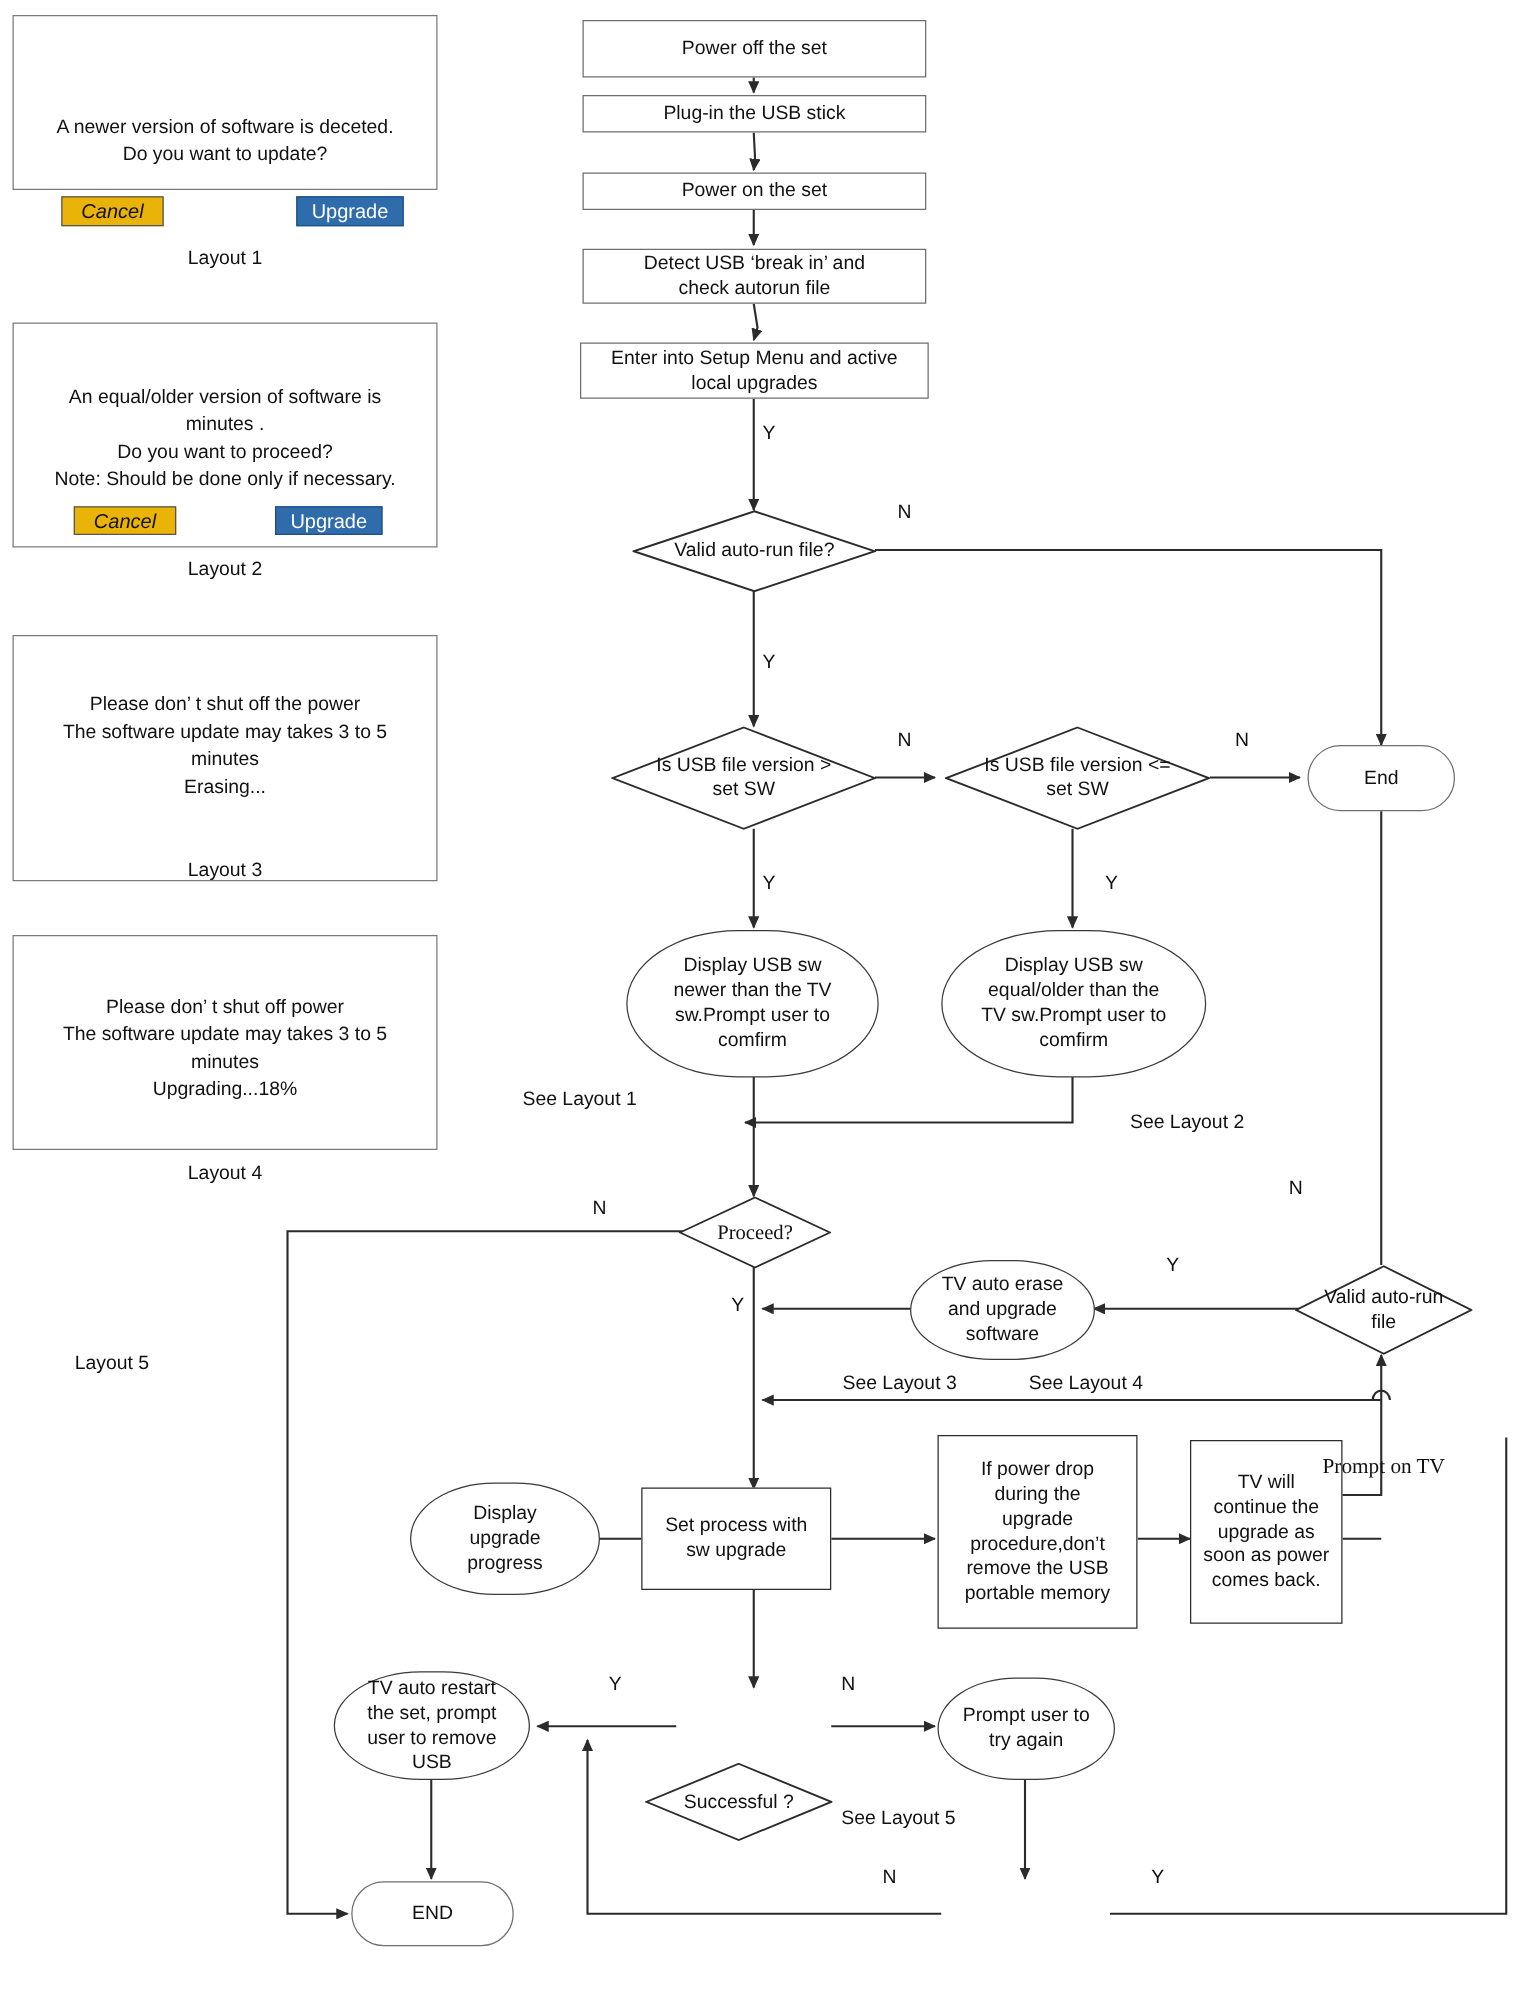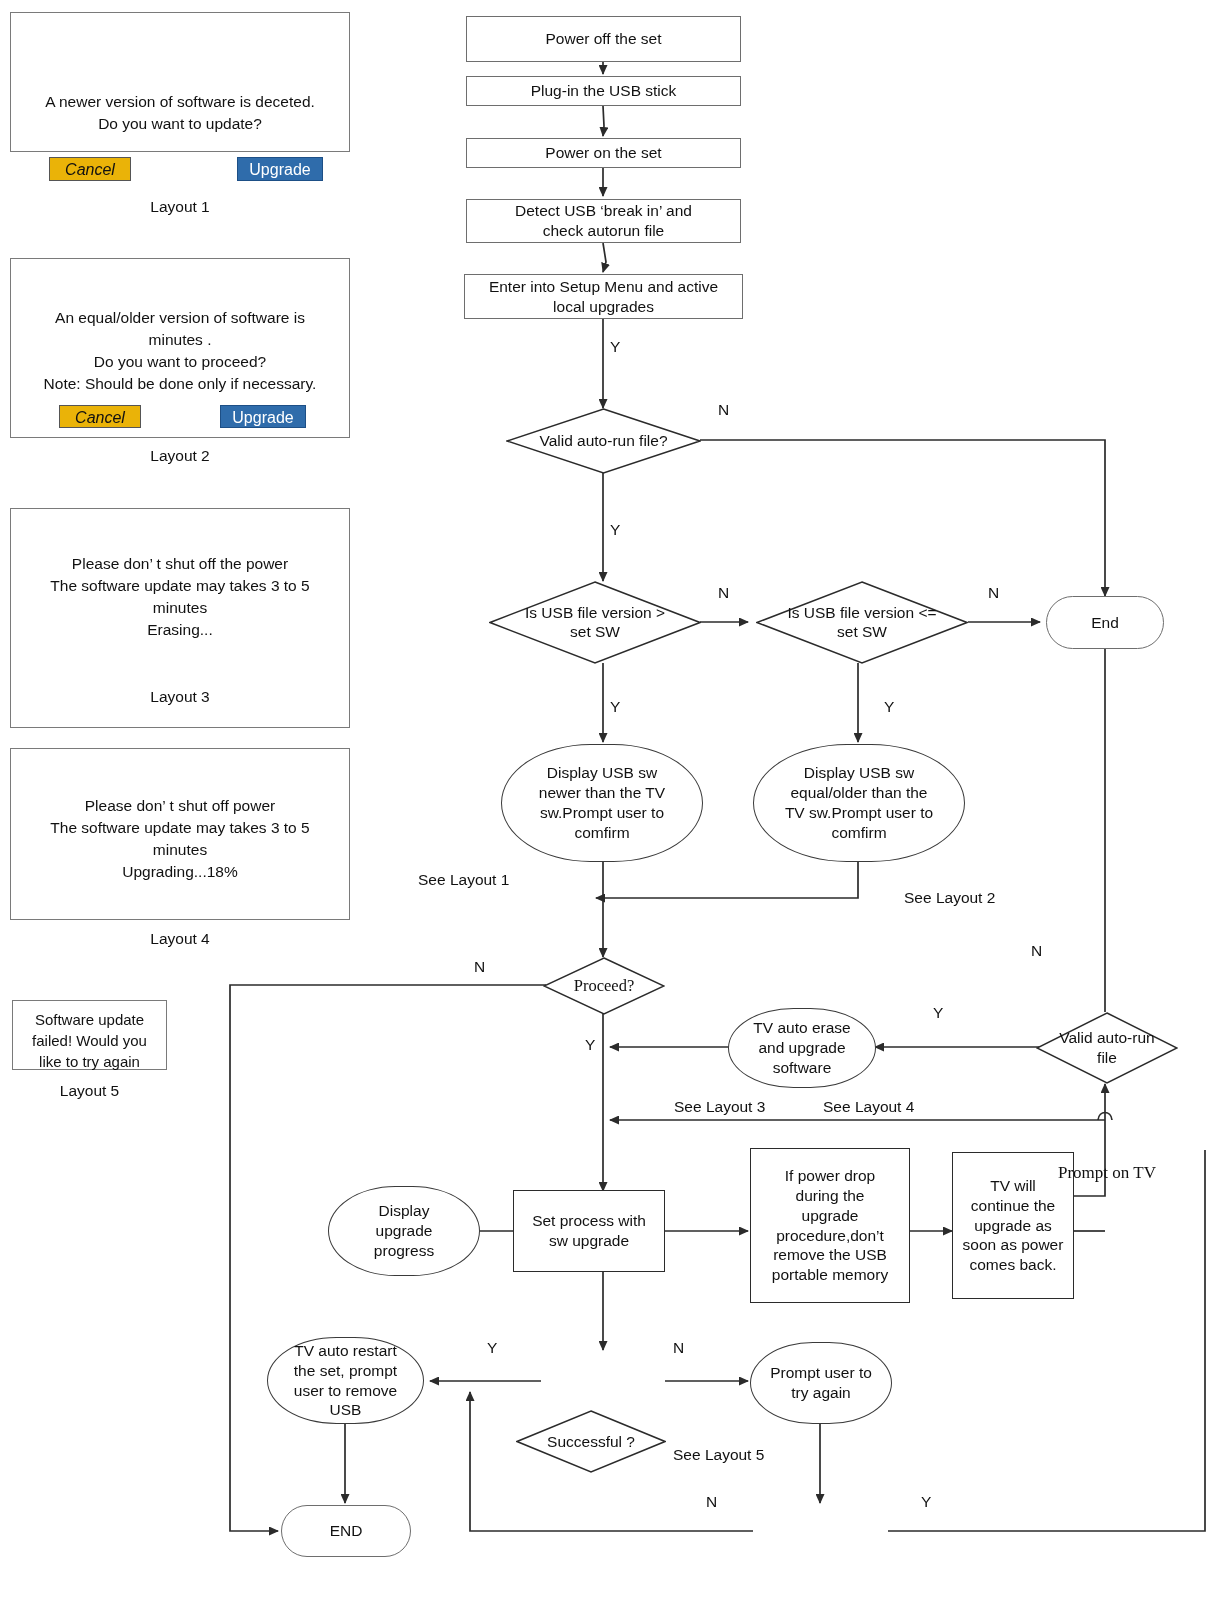--- a/index.html
+++ b/index.html
@@ -217,41 +217,36 @@
   <div class="mock" style="left:10px; top:258px; width:340px; height:180px;">
     <div class="mock-text" style="top:48px;">An equal/older version of software is</div>
     <div class="mock-text" style="top:70px;">minutes .</div>
     <div class="mock-text" style="top:92px;">Do you want to proceed?</div>
     <div class="mock-text" style="top:114px;">Note: Should be done only if necessary.</div>
     <div class="btn btn-cancel" style="left:48px; top:146px; width:82px; height:23px;">Cancel</div>
     <div class="btn btn-upgrade" style="left:209px; top:146px; width:86px; height:23px;">Upgrade</div>
   </div>
   <div class="mock-caption" style="left:10px; width:340px; top:447px;">Layout 2</div>
 
-  <div class="mock" style="left:10px; top:508px; width:340px; height:220px;">
+  <div class="mock" style="left:10px; top:508px; width:340px; height:197px;">
     <div class="mock-text" style="top:44px;">Please don’ t shut off the power</div>
     <div class="mock-text" style="top:66px;">The software update may takes 3 to 5</div>
     <div class="mock-text" style="top:88px;">minutes</div>
     <div class="mock-text" style="top:110px;">Erasing...</div>
   </div>
   <div class="mock-caption" style="left:10px; width:340px; top:688px;">Layout 3</div>
 
   <div class="mock" style="left:10px; top:748px; width:340px; height:172px;">
     <div class="mock-text" style="top:46px;">Please don’ t shut off power</div>
     <div class="mock-text" style="top:68px;">The software update may takes 3 to 5</div>
     <div class="mock-text" style="top:90px;">minutes</div>
     <div class="mock-text" style="top:112px;">Upgrading...18%</div>
   </div>
   <div class="mock-caption" style="left:10px; width:340px; top:930px;">Layout 4</div>
 
-  <div class="mock" style="left:12px; top:1000px; width:155px; height:70px;">
-    <div class="mock-text" style="top:8px; font-size:15px;">Software update</div>
-    <div class="mock-text" style="top:29px; font-size:15px;">failed! Would you</div>
-    <div class="mock-text" style="top:50px; font-size:15px;">like to try again</div>
-  </div>
   <div class="mock-caption" style="left:12px; width:155px; top:1082px;">Layout 5</div>
 
   <div class="node rect" style="left:466px; top:16px; width:275px; height:46px;">Power off the set</div>
 
   <div class="node rect" style="left:466px; top:76px; width:275px; height:30px;">Plug-in the USB stick</div>
 
   <div class="node rect" style="left:466px; top:138px; width:275px; height:30px;">Power on the set</div>
 
   <div class="node rect" style="left:466px; top:199px; width:275px; height:44px; white-space:pre-line;">Detect USB  ‘break in’ and
 check autorun file</div>

